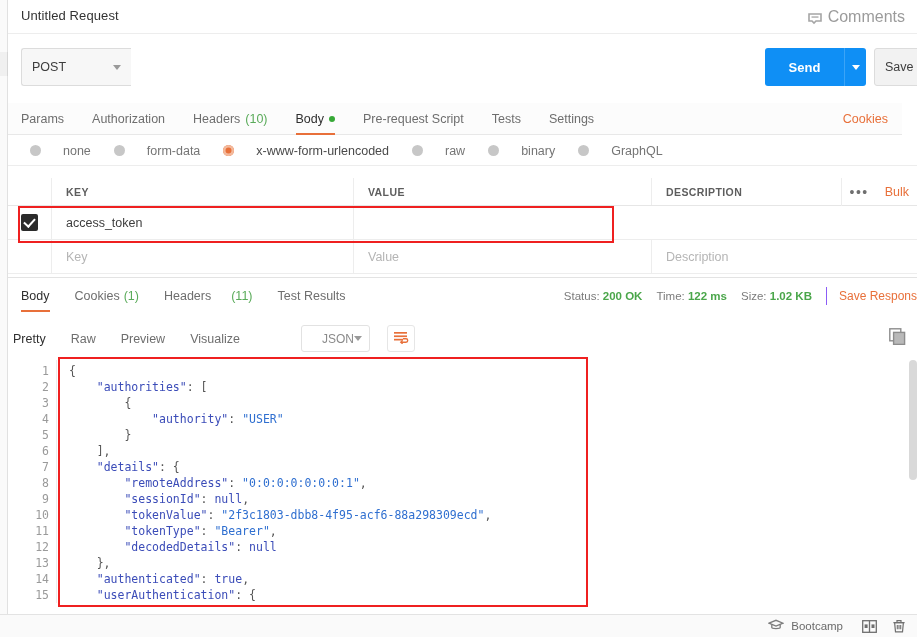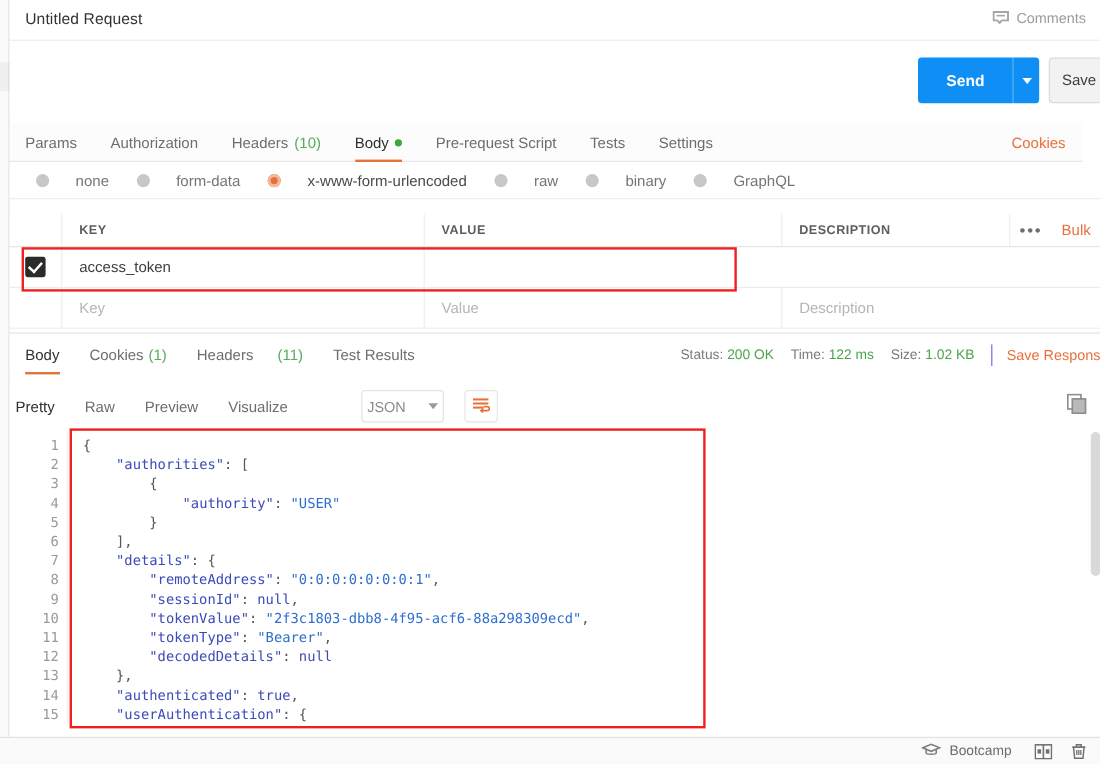--- a/index.html
+++ b/index.html
@@ -28,21 +28,21 @@
     position: absolute; left: 8px; top: 0; right: 0; height: 32px;
     background: #fff;
   }
   .req-title {
     position: absolute; left: 13px; top: 8px;
     font-size: 13px; color: #333; letter-spacing: .1px;
   }
   .comments-btn {
     position: absolute; right: 8px; top: 5px;
     display: flex; align-items: center; gap: 6px;
-    color: #9b9b9b; font-size: 12px; padding: 3px 4px;
+    color: #9b9b9b; font-size: 16px; padding: 3px 4px;
   }
   .comment-ico { width: 14px; height: 12px; display: block; }
 
   
   .url-row {
     position: absolute; left: 8px; top: 33px; right: 0; height: 66px;
     background: #fff; border-top: 1px solid #ededed;
   }
   .method-box {
     position: absolute; left: 13px; top: 14px; width: 110px; height: 38px;
@@ -181,40 +181,40 @@
   .rstab.active { color: #2f2f2f; }
   .rstab.active::after {
     content: ""; position: absolute; left: 0; right: 0; bottom: 2px;
     height: 2px; background: #e8703a;
   }
   .meta-row {
     position: absolute; right: 0; top: 0; height: 36px; display: flex;
     align-items: center; gap: 0;
   }
   .meta-item { font-size: 11.5px; color: #7b7b7b; margin-right: 14px; }
-  .meta-item b { font-weight: normal; color: #4aa64a; }
+  .meta-item b { font-weight: bold; color: #4aa64a; }
   .save-resp {
     font-size: 12px; color: #e8703a; padding-left: 12px;
     border-left: 1px solid #8b5cf6; height: 18px; display: flex; align-items: center;
   }
 
   
   .viewer-bar {
     position: absolute; left: 8px; top: 320px; right: 0; height: 40px; background: #fff;
   }
   .seg {
     position: absolute; left: 5px; top: 6px; height: 26px;
     display: flex; align-items: center;
   }
   .seg span { font-size: 12.5px; color: #6e6e6e; margin-right: 25px; }
   .seg span.active { color: #2f2f2f; }
   .fmt-select {
     position: absolute; left: 293px; top: 5px; width: 69px; height: 27px;
     border: 1px solid #e2e2e2; border-radius: 3px; background: #fff;
-    display: flex; align-items: center; padding: 0 4px;
+    display: flex; align-items: center; padding: 0 20px;
   }
   .fmt-label { font-size: 12px; color: #8a8a8a; flex: 1; }
   .wrap-btn {
     position: absolute; left: 379px; top: 5px; width: 28px; height: 27px;
     border: 1px solid #e6e6e6; border-radius: 3px; background: #fff;
     display: flex; align-items: center; justify-content: center;
   }
   .copy-btn {
     position: absolute; right: 10px; top: 8px; width: 20px; height: 20px;
     display: flex; align-items: center; justify-content: center;
@@ -273,20 +273,24 @@
         <svg width="14" height="12" viewBox="0 0 14 12">
             <path d="M1 1h12v7H8l-2 2-2-2H1z" fill="none" stroke="#a5a5a5" stroke-width="1.6"></path>
             <rect x="3.5" y="3.4" width="7" height="1.3" fill="#a5a5a5"></rect>
           </svg>
       </span>
       <span>Comments</span>
     </div>
   </div>
 
   <div class="url-row">
+    <div class="method-box">
+      <span class="method-label">POST</span>
+      <span class="caret-sm"></span>
+    </div>
     <div class="send-btn">Send</div>
     <div class="send-caret-btn">
       <span class="caret-white"></span>
     </div>
     <div class="save-btn">Save</div>
   </div>
 
   <div class="req-tabs">
     <div class="rtab">
       <span>Params</span>

